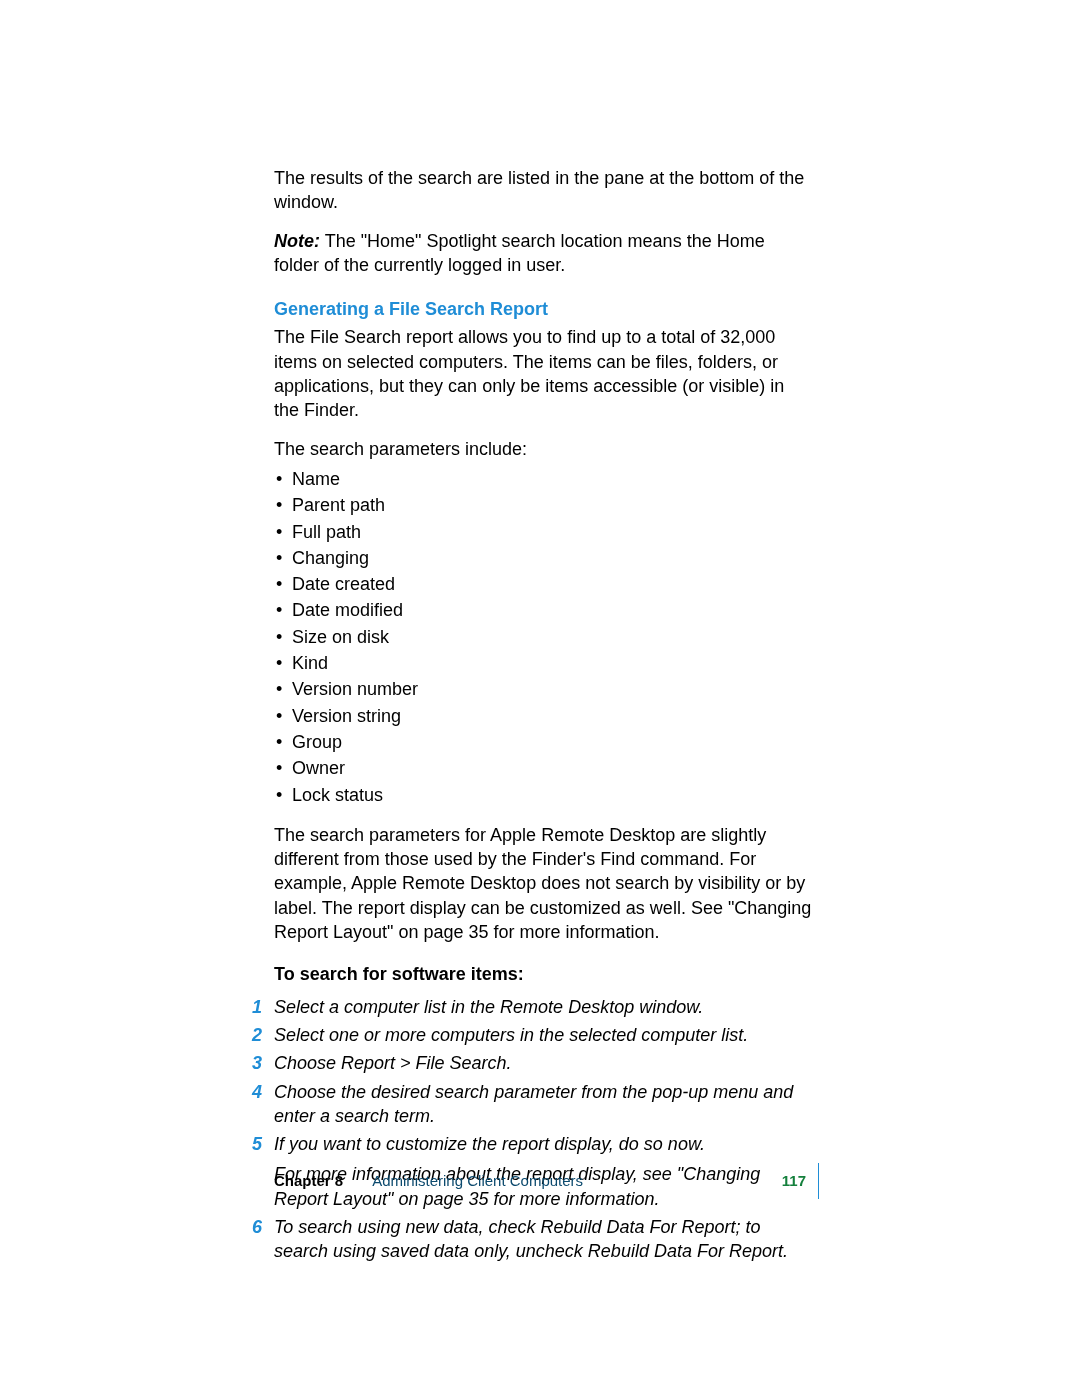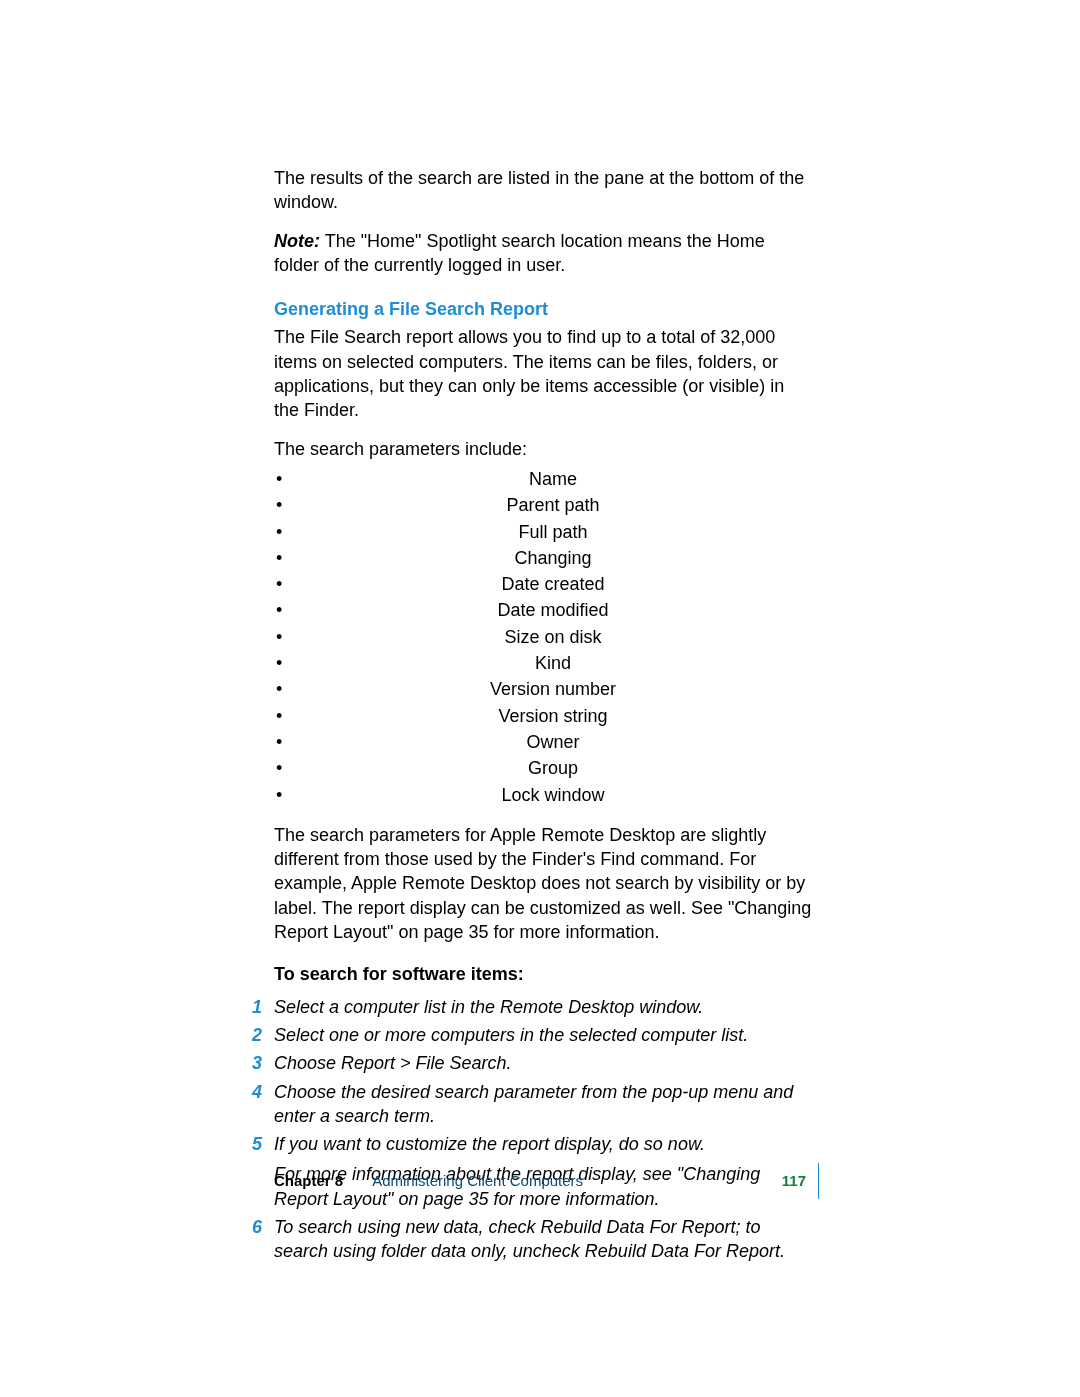--- a/index.html
+++ b/index.html
@@ -30,21 +30,20 @@
   .section-heading {
     color: #1f8dd6;
     font-weight: 700;
     margin-top: 20px;
     margin-bottom: 4px;
   }
   .bullets {
     list-style: none;
     padding: 0;
     margin: 0 0 16px 0;
-    text-align: center;
   }
   .bullets li {
     position: relative;
     padding-left: 18px;
     margin: 2px 0;
   }
   .bullets li::before {
     content: "•";
     position: absolute;
     left: 2px;
@@ -132,39 +131,39 @@
     <li>Name</li>
     <li>Parent path</li>
     <li>Full path</li>
     <li>Changing</li>
     <li>Date created</li>
     <li>Date modified</li>
     <li>Size on disk</li>
     <li>Kind</li>
     <li>Version number</li>
     <li>Version string</li>
+    <li>Group</li>
     <li>Owner</li>
-    <li>Group</li>
-    <li>Lock window</li>
+    <li>Lock status</li>
   </ul>
 
   <div class="para">The search parameters for Apple Remote Desktop are slightly different from those used by the Finder's Find command. For example, Apple Remote Desktop does not search by visibility or by label. The report display can be customized as well. See "Changing Report Layout" on page 35 for more information.</div>
 
   <div class="steps-heading">To search for software items:</div>
 
   <ol class="steps">
     <li><span>Select a computer list in the Remote Desktop window.</span></li>
     <li><span>Select one or more computers in the selected computer list.</span></li>
     <li><span>Choose Report &gt; File Search.</span></li>
     <li><span>Choose the desired search parameter from the pop-up menu and enter a search term.</span></li>
     <li>
       <span>If you want to customize the report display, do so now.</span>
       <div class="step-sub">For more information about the report display, see "Changing Report Layout" on page 35 for more information.</div>
     </li>
-    <li><span>To search using new data, check Rebuild Data For Report; to search using folder data only, uncheck Rebuild Data For Report.</span></li>
+    <li><span>To search using new data, check Rebuild Data For Report; to search using saved data only, uncheck Rebuild Data For Report.</span></li>
   </ol>
 
 </div>
 
 <div class="footer">
   <div class="footer-left">
     <span class="chapter-label">Chapter 8</span>
     <span class="chapter-title">Administering Client Computers</span>
   </div>
   <span class="page-num">117</span>

